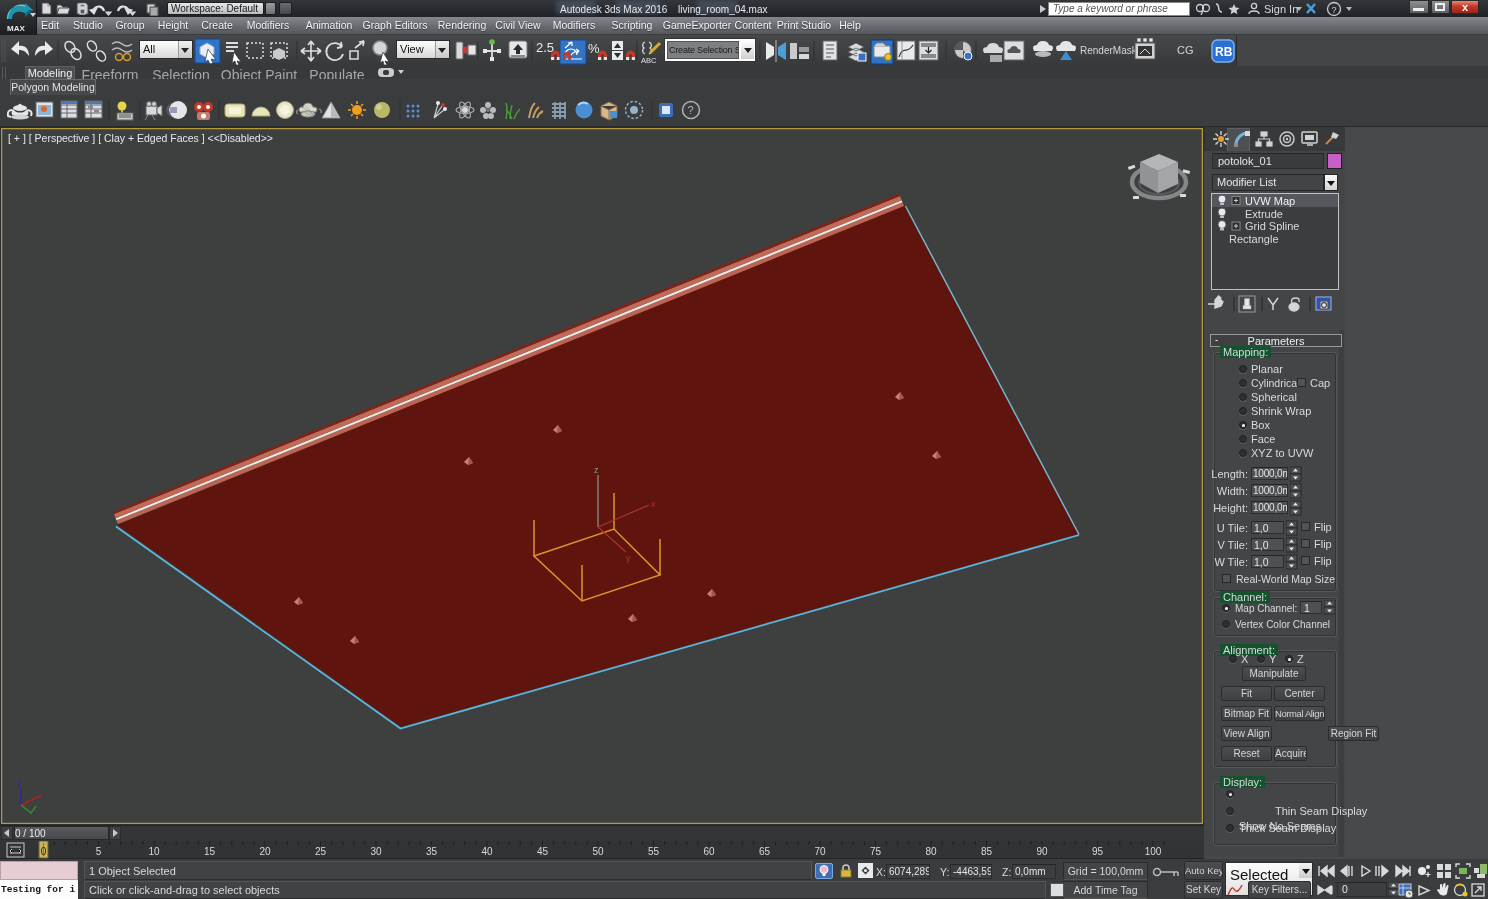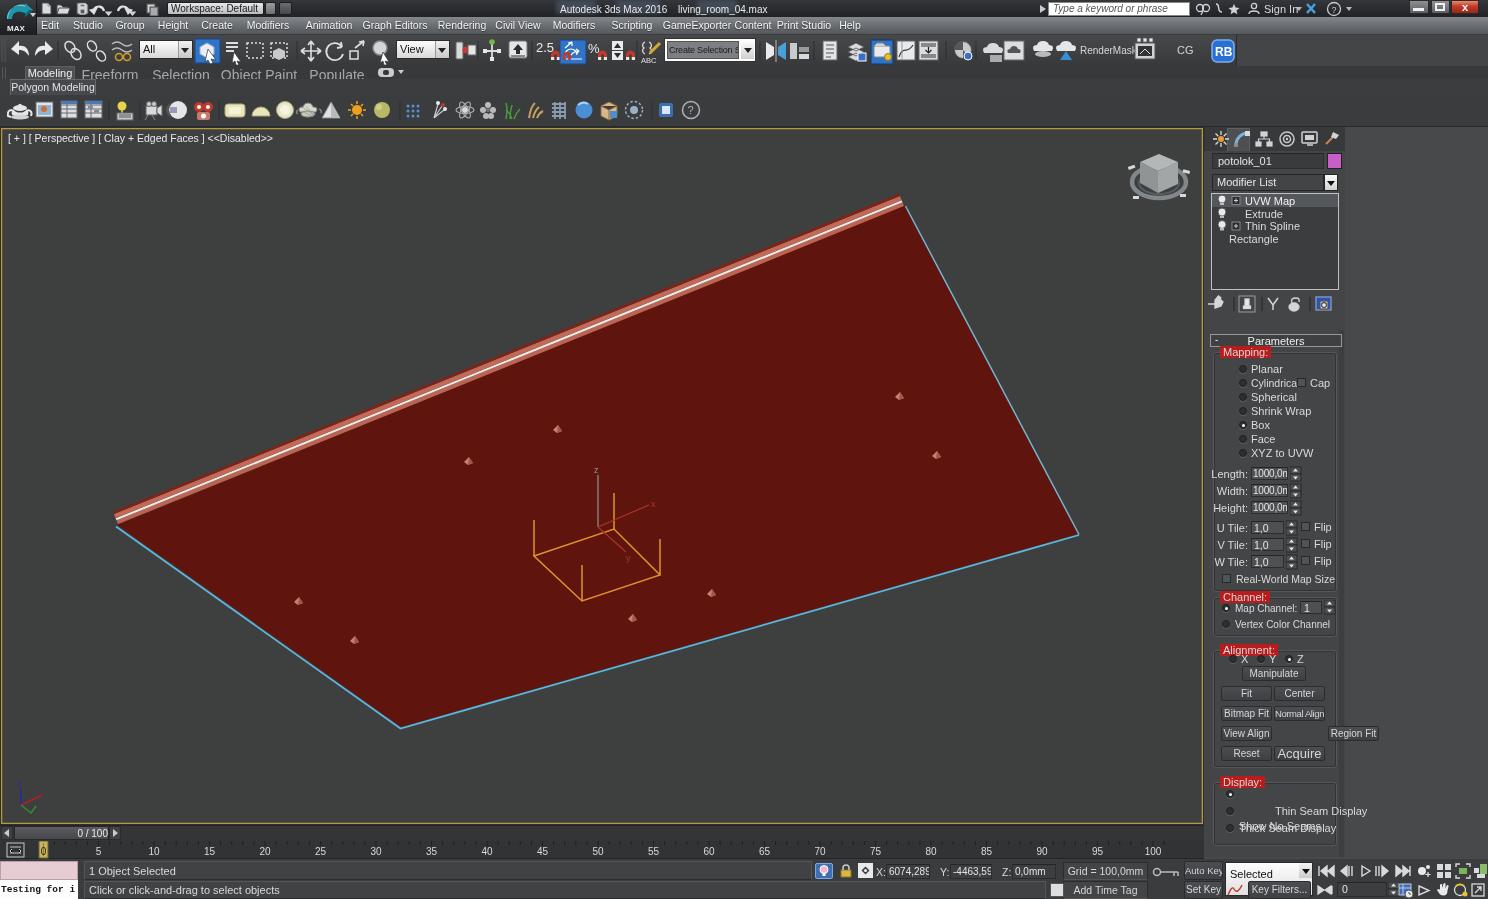--- a/index.html
+++ b/index.html
@@ -2,21 +2,21 @@
 <html><head><meta charset="utf-8"><style>
 *{margin:0;padding:0;box-sizing:border-box}
 html,body{width:1488px;height:899px;overflow:hidden;background:#47494b;font-family:"Liberation Sans",sans-serif}
 .a{position:absolute}
 .tx{color:#d8dadc;font-size:11px;white-space:nowrap}
 .btn{background:linear-gradient(#4b4d50,#3e4043);border:1px solid #2a2c2e;border-radius:2px;color:#d4d6d8;text-align:center;white-space:nowrap;overflow:hidden}
 .fld{background:#4e5053;border:1px solid #2b2d2f;border-top-color:#232527;color:#e2e4e6}
 .radio{width:8px;height:8px;border-radius:50%;background:#2d2f31;border:1px solid #1e2022;box-shadow:0 1px 0 #5a5c5e}
 .chk{width:9px;height:9px;background:#515356;border:1px solid #26282a}
 .grp{position:absolute;border:1px solid #55575a;border-radius:3px;box-shadow:inset 0 0 0 1px #313335}
-.glab{position:absolute;background:#b91c1c;padding:0 3px;color:#d6d8da;font-size:11px}
+.glab{position:absolute;background:#14532d;padding:0 3px;color:#d6d8da;font-size:11px}
 .rdot{width:3px;height:3px;border-radius:50%;background:#fff}
 </style></head>
 <body>
 
 <div class="a" style="left:0;top:0;width:1488px;height:17px;background:linear-gradient(#33363a,#202226)"></div>
 
 <div class="a" style="left:556px;top:0;width:40px;height:14px;background:#5a6a80;opacity:.45;border-radius:2px;filter:blur(2px)"></div>
 <div class="a" style="left:616px;top:0;width:44px;height:14px;background:#5a6a80;opacity:.45;border-radius:2px;filter:blur(2px)"></div>
 <div class="a" style="left:697px;top:0;width:40px;height:14px;background:#5a6a80;opacity:.45;border-radius:2px;filter:blur(2px)"></div>
 <div class="a tx" style="left:560px;top:4px;font-size:10px;color:#e8eaec">Autodesk 3ds Max 2016</div>
@@ -464,21 +464,21 @@
 <div class="a" style="left:1327px;top:153px;width:15px;height:16px;background:#c75fc7;border:1px solid #222"></div>
 
 <div class="a" style="left:1212px;top:174px;width:112px;height:17px;background:#424446;border:1px solid #242628;color:#e4e6e8;font-size:11px;line-height:15px;padding:0 4px">Modifier List</div>
 <div class="a" style="left:1324px;top:174px;width:14px;height:17px;background:linear-gradient(#fbfbfb,#d2d2d2);border:1px solid #242628"></div>
 <div class="a" style="left:1327px;top:181px;width:0;height:0;border-left:4px solid transparent;border-right:4px solid transparent;border-top:5px solid #111"></div>
 
 <div class="a" style="left:1211px;top:193px;width:128px;height:97px;background:#3b3d3f;border:1px solid #bfc1c3"></div>
 <div class="a" style="left:1212px;top:194px;width:126px;height:13px;background:#54575b"></div>
 <div class="a tx" style="left:1245px;top:195px;color:#f0f1f2">UVW Map</div>
 <div class="a tx" style="left:1245px;top:208px">Extrude</div>
-<div class="a tx" style="left:1245px;top:220px">Thin Spline</div>
+<div class="a tx" style="left:1245px;top:220px">Grid Spline</div>
 <div class="a tx" style="left:1229px;top:233px">Rectangle</div>
 <svg class="a" style="left:1211px;top:193px" width="128" height="97" fill="none">
 <g id="bulb" transform="translate(6,1)">
         <circle cx="5" cy="5" r="4" fill="#e8eaec" stroke="#555"></circle>
         <rect x="3" y="8.5" width="4" height="2.5" fill="#b8babc"></rect>
       </g>
 <use href="#bulb" y="13"></use>
       <use href="#bulb" y="25.5"></use>
 <rect x="21" y="3.5" width="8" height="8" fill="#2a2c2e" stroke="#888" stroke-width="1"></rect>
       <path d="M23,7.5 h4 M25,5.5 v4" stroke="#ccc" stroke-width="1"></path>
@@ -589,37 +589,37 @@
     <div class="rdot a" style="left:1288px;top:658px"></div>
     <div class="a tx" style="left:1297px;top:653px">Z</div>
 <div class="btn a" style="left:1242px;top:666px;width:64px;height:15px;font-size:10px;line-height:13px">Manipulate</div>
 <div class="btn a" style="left:1221px;top:686px;width:51px;height:15px;font-size:10px;line-height:13px">Fit</div>
 <div class="btn a" style="left:1274px;top:686px;width:51px;height:15px;font-size:10px;line-height:13px">Center</div>
 <div class="btn a" style="left:1221px;top:706px;width:51px;height:15px;font-size:10px;line-height:13px">Bitmap Fit</div>
 <div class="btn a" style="left:1274px;top:706px;width:51px;height:15px;font-size:9.5px;line-height:13px;letter-spacing:-0.4px">Normal Align</div>
 <div class="btn a" style="left:1221px;top:726px;width:51px;height:15px;font-size:10px;line-height:13px">View Align</div>
 <div class="btn a" style="left:1328px;top:726px;width:51px;height:15px;font-size:10px;line-height:13px">Region Fit</div>
 <div class="btn a" style="left:1221px;top:746px;width:51px;height:15px;font-size:10px;line-height:13px">Reset</div>
-<div class="btn a" style="left:1274px;top:746px;width:51px;height:15px;font-size:13px;line-height:13px">Acquire</div>
+<div class="btn a" style="left:1274px;top:746px;width:33px;height:15px;font-size:10px;line-height:13px">Acquire</div>
 
 <div class="grp" style="left:1213px;top:782px;width:124px;height:64px"></div>
 <div class="glab" style="left:1220px;top:776px">Display:</div>
 <div class="radio a" style="left:1226px;top:790px"></div>
     <div class="rdot a" style="left:1229px;top:793px"></div>
     <div class="a tx" style="left:1239px;top:820px">Show No Seams</div>
 <div class="radio a" style="left:1226px;top:807px"></div>
     <div class="a tx" style="left:1275px;top:805px">Thin Seam Display</div>
 <div class="radio a" style="left:1226px;top:824px"></div>
     <div class="a tx" style="left:1239px;top:822px">Thick Seam Display</div>
 </div>
 
 <div class="a" style="left:0;top:825px;width:1204px;height:16px;background:#333537;border-top:1px solid #222426"></div>
 <div class="a" style="left:1px;top:826px;width:12px;height:14px;background:#3f4143;border:1px solid #2a2c2e"></div>
 <div class="a" style="left:4px;top:829px;width:0;height:0;border-top:4px solid transparent;border-bottom:4px solid transparent;border-right:5px solid #c8cacc"></div>
-<div class="a" style="left:14px;top:826px;width:95px;height:14px;background:linear-gradient(#5a5c5f,#46484b);border:1px solid #272929;color:#e8eaec;font-size:10px;text-align:right;line-height:13px">0 / 100</div>
+<div class="a" style="left:14px;top:826px;width:95px;height:14px;background:linear-gradient(#5a5c5f,#46484b);border:1px solid #272929;color:#e8eaec;font-size:10px;text-align:left;line-height:13px">0 / 100</div>
 <div class="a" style="left:109px;top:826px;width:12px;height:14px;background:#3f4143;border:1px solid #2a2c2e"></div>
 <div class="a" style="left:113px;top:829px;width:0;height:0;border-top:4px solid transparent;border-bottom:4px solid transparent;border-left:5px solid #c8cacc"></div>
 
 <div class="a" style="left:0;top:841px;width:1204px;height:18px;background:#313335;border-bottom:1px solid #232527"></div>
 <svg class="a" style="left:0;top:841px" width="1204" height="18" font-family="Liberation Sans">
 <g stroke="#1e2022" stroke-width="1">
       <path d="M43.0,0 v5"></path>
       <path d="M54.1,0 v4"></path>
       <path d="M65.2,0 v4"></path>
       <path d="M76.3,0 v4"></path>
@@ -783,21 +783,21 @@
 <div class="a" style="left:1063px;top:881px;width:85px;height:18px;background:#424446;border:1px solid #2a2c2e;border-bottom-color:#555;color:#d4d6d8;font-size:10.5px;text-align:center;line-height:17px">Add Time Tag</div>
 <svg class="a" style="left:1152px;top:866px" width="32" height="12" fill="none" stroke="#b8babc" stroke-width="1.5">
       <circle cx="5" cy="6" r="3.5"></circle>
       <path d="M8,6 h18 M22,6 v4 M26,6 v4"></path>
     </svg>
 <div class="a" style="left:1050px;top:883px;width:14px;height:14px;background:#dcdee0;border:1px solid #555"></div>
 </div>
 <div id="transport">
 <div class="a btn" style="left:1184px;top:861px;width:39px;height:19px;font-size:9.5px;line-height:17px;white-space:nowrap;overflow:hidden">Auto Key</div>
 <div class="a btn" style="left:1184px;top:881px;width:39px;height:18px;font-size:10px;line-height:16px;white-space:nowrap;overflow:hidden">Set Key</div>
-<div class="a" style="left:1225px;top:862px;width:88px;height:34px;background:linear-gradient(#fdfdfd,#e0e0e0);border:1px solid #2a2a2a;color:#111;font-size:11px;line-height:15px;padding:4px 4px">Selected</div>
+<div class="a" style="left:1225px;top:862px;width:88px;height:34px;background:linear-gradient(#fdfdfd,#e0e0e0);border:1px solid #2a2a2a;color:#111;font-size:15px;line-height:15px;padding:4px 4px">Selected</div>
 <div class="a" style="left:1299px;top:863px;width:13px;height:15px;background:linear-gradient(#f4f4f4,#cccccc)"></div>
 <div class="a" style="left:1302px;top:869px;width:0;height:0;border-left:4px solid transparent;border-right:4px solid transparent;border-top:5px solid #111"></div>
 <svg class="a" style="left:1226px;top:882px" width="20" height="17" fill="none">
       <path d="M2,13 q4,-10 6,-6 q3,6 8,-4" stroke="#c0392b" stroke-width="1.4"></path>
     </svg>
 <div class="a btn" style="left:1248px;top:881px;width:63px;height:18px;font-size:10px;line-height:16px">Key Filters...</div>
 <svg class="a" style="left:1315px;top:861px" width="100" height="19" fill="#d8dadc">
 <g transform="translate(3,4)">
         <path d="M1,1 v10 M3,6 l6,-5 v10 z M10,6 l6,-5 v10 z" stroke="#d8dadc" stroke-width="1.4" fill="#d8dadc"></path>
       </g>

